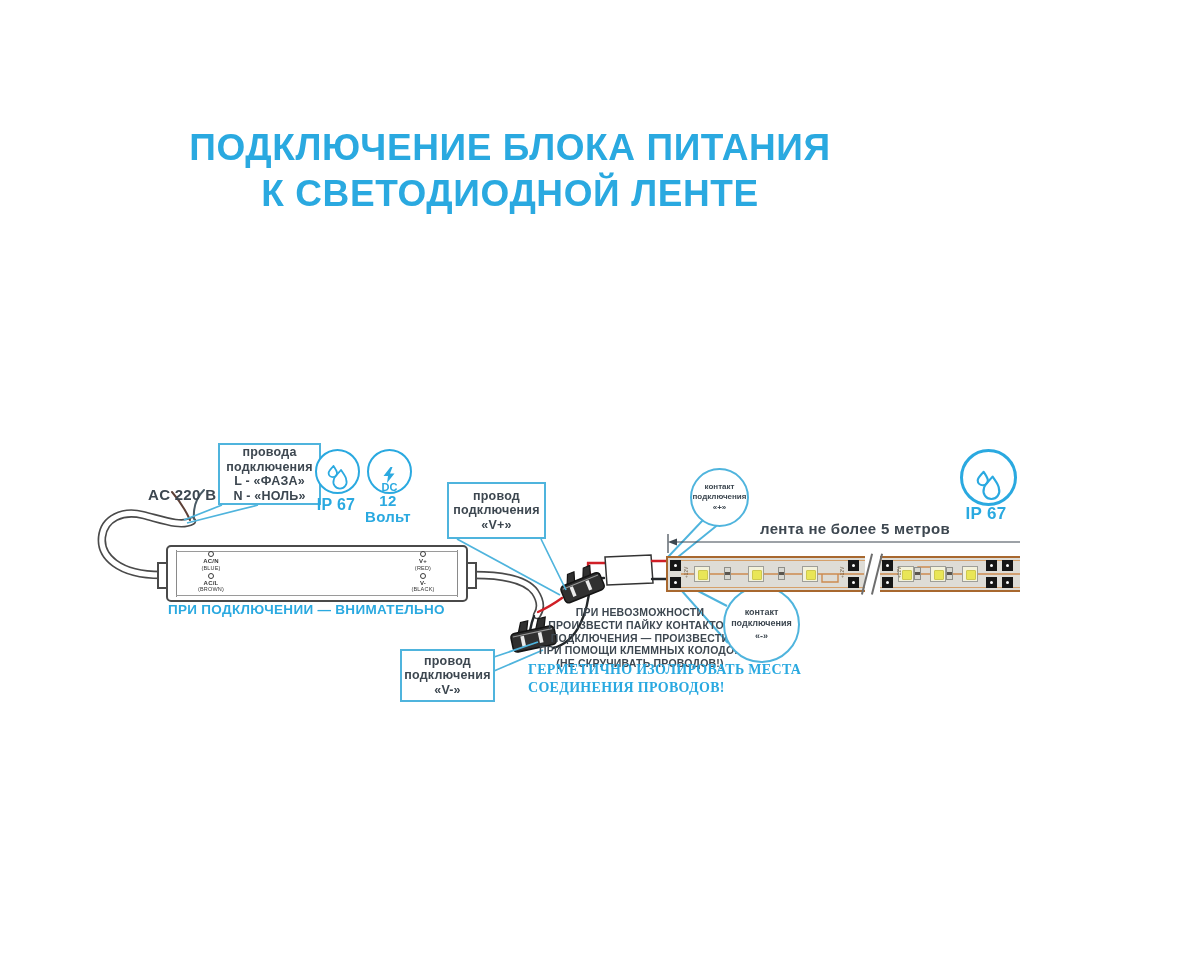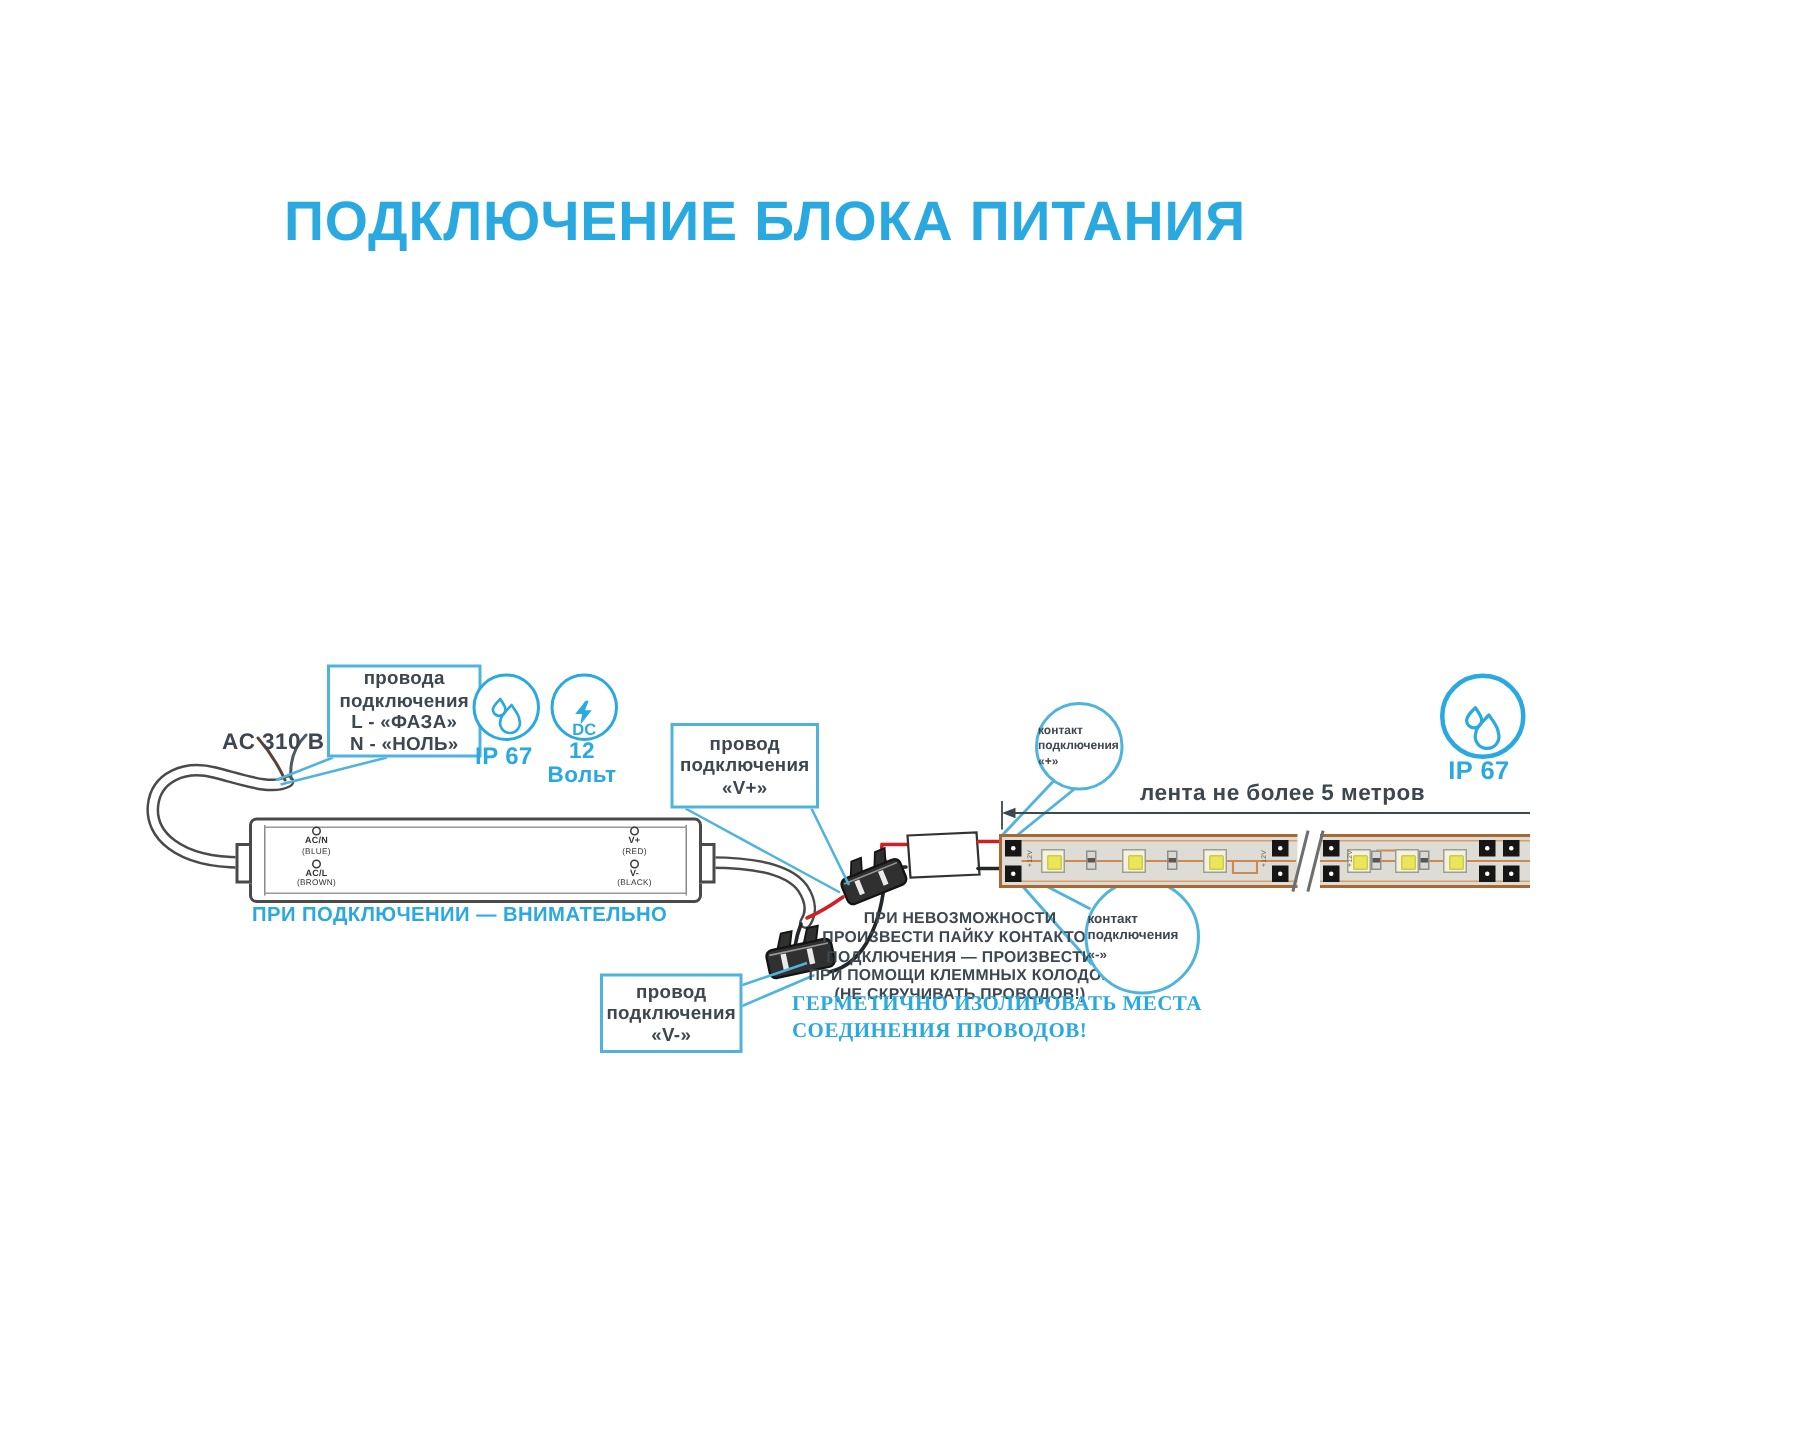--- a/index.html
+++ b/index.html
@@ -27,41 +27,42 @@
   .psu-vline{position:absolute;top:3px;bottom:3px;width:0;border-left:1.5px solid #8a8a8a;}
   .psu-hline{position:absolute;left:8px;right:8px;height:0;border-top:1.5px solid #9a9a9a;}
   .psu-tab{border:2px solid #4a4a4a;background:#fff;width:7px;height:23px;}
   .terms{display:flex;flex-direction:column;align-items:center;width:62px;}
   .term-dot{width:4px;height:4px;border:1px solid #3a3a3a;border-radius:50%;margin:0 auto 1px;}
   .term-pin{font-weight:700;font-size:6px;line-height:6.5px;color:#333;text-align:center;letter-spacing:.2px;}
   .term-wire{font-size:5.5px;line-height:6px;color:#333;text-align:center;margin-bottom:2px;letter-spacing:.2px;}
   
   .contact-circle{border-radius:50%;border:2px solid #4fb4dd;background:#fff;color:#3d4750;
                   font-weight:600;text-align:center;display:flex;flex-direction:column;
-                  align-items:flex-start;justify-content:center;}
+                  align-items:center;justify-content:center;}
   
   .strip{left:666px;top:556px;width:468px;height:32px;border:2px solid #a8682f;background:#dedcd6;}
   .strip-line{position:absolute;left:2px;right:2px;height:1.3px;background:#d5a06a;}
   .pad{position:absolute;width:11px;height:11px;background:#161616;}
   .pad:after{content:"";position:absolute;left:4px;top:4px;width:3px;height:3px;border-radius:50%;background:#fff;}
   .led{position:absolute;top:8px;width:16px;height:16px;background:#f4f2da;border:1px solid #9e9e98;box-sizing:border-box;}
   .led:after{content:"";position:absolute;left:3px;top:3px;width:8px;height:8px;background:#e9e657;border:1px solid #cfc94e;border-radius:1px;}
   .res{position:absolute;top:9px;width:7px;height:13px;background:#d8d8d2;border:1px solid #8f8f89;box-sizing:border-box;}
   .res:after{content:"";position:absolute;left:0;top:4px;width:5px;height:3px;background:#5a554e;}
   .padlbl{position:absolute;top:20px;font-size:4.5px;color:#6e5a40;transform:rotate(-90deg);transform-origin:left top;white-space:nowrap;letter-spacing:.2px;}
   .break{position:absolute;top:-3px;width:15px;height:38px;background:#fff;z-index:3;}
   .break i{position:absolute;top:-2px;width:1.5px;height:42px;background:#6e6e6e;transform:rotate(14deg);}
 </style>
 </head>
 <body>
 
 <div class="stage">
 
   <div class="abs title z2">
     <div>ПОДКЛЮЧЕНИЕ БЛОКА ПИТАНИЯ</div>
+    <div>К СВЕТОДИОДНОЙ ЛЕНТЕ</div>
   </div>
 
   <svg class="abs" width="1200" height="960" style="left:0;top:0;z-index:1">
 
     <path d="M 161,575 C 118,575 100,556 102,537 C 104,518 123,510 143,515 C 163,520 181,527 192,521" fill="none" stroke="#4a4a4a" stroke-width="8.5" stroke-linecap="round"></path>
     <path d="M 161,575 C 118,575 100,556 102,537 C 104,518 123,510 143,515 C 163,520 181,527 192,521" fill="none" stroke="#ffffff" stroke-width="5.2" stroke-linecap="round"></path>
     <path d="M 190,520 C 185,509 179,500 172,492" fill="none" stroke="#5d4037" stroke-width="2" stroke-linecap="round"></path>
     <path d="M 194,519 C 193,507 197,497 204,490" fill="none" stroke="#4a5b66" stroke-width="2" stroke-linecap="round"></path>
 
     <path d="M 222,505 L 184,520 M 258,505 L 187,523" fill="none" stroke="#4fb4dd" stroke-width="1.7"></path>
@@ -99,21 +100,21 @@
 
     <path d="M 703,520 L 668,557 M 720,523 L 673,561" fill="none" stroke="#4fb4dd" stroke-width="1.9"></path>
     <path d="M 727,606 L 671,577 M 728,643 L 674,582" fill="none" stroke="#4fb4dd" stroke-width="2"></path>
 
     <path d="M 668,534 L 668,553 M 1134,534 L 1134,553" stroke="#3d4750" stroke-width="1.2"></path>
     <path d="M 676,542 H 1126" stroke="#3d4750" stroke-width="1.2"></path>
     <polygon points="668,542 677,538.5 677,545.5" fill="#3d4750"></polygon>
     <polygon points="1134,542 1125,538.5 1125,545.5" fill="#3d4750"></polygon>
   </svg>
 
-  <div class="abs z2" style="left:148px;top:486px;font-size:15px;font-weight:600;letter-spacing:.3px;">AC 310 В</div>
+  <div class="abs z2" style="left:148px;top:486px;font-size:15px;font-weight:600;letter-spacing:.3px;">AC 220 В</div>
 
   <div class="abs callout-box z2" style="left:218px;top:443px;width:99px;height:58px;">
     <div>провода</div>
     <div>подключения</div>
     <div>L - «ФАЗА»</div>
     <div>N - «НОЛЬ»</div>
   </div>
 
   <div class="abs badge-circle z2" style="left:315px;top:449px;width:41px;height:41px;">
     <svg width="30" height="30" viewBox="-15 -15 30 30">

